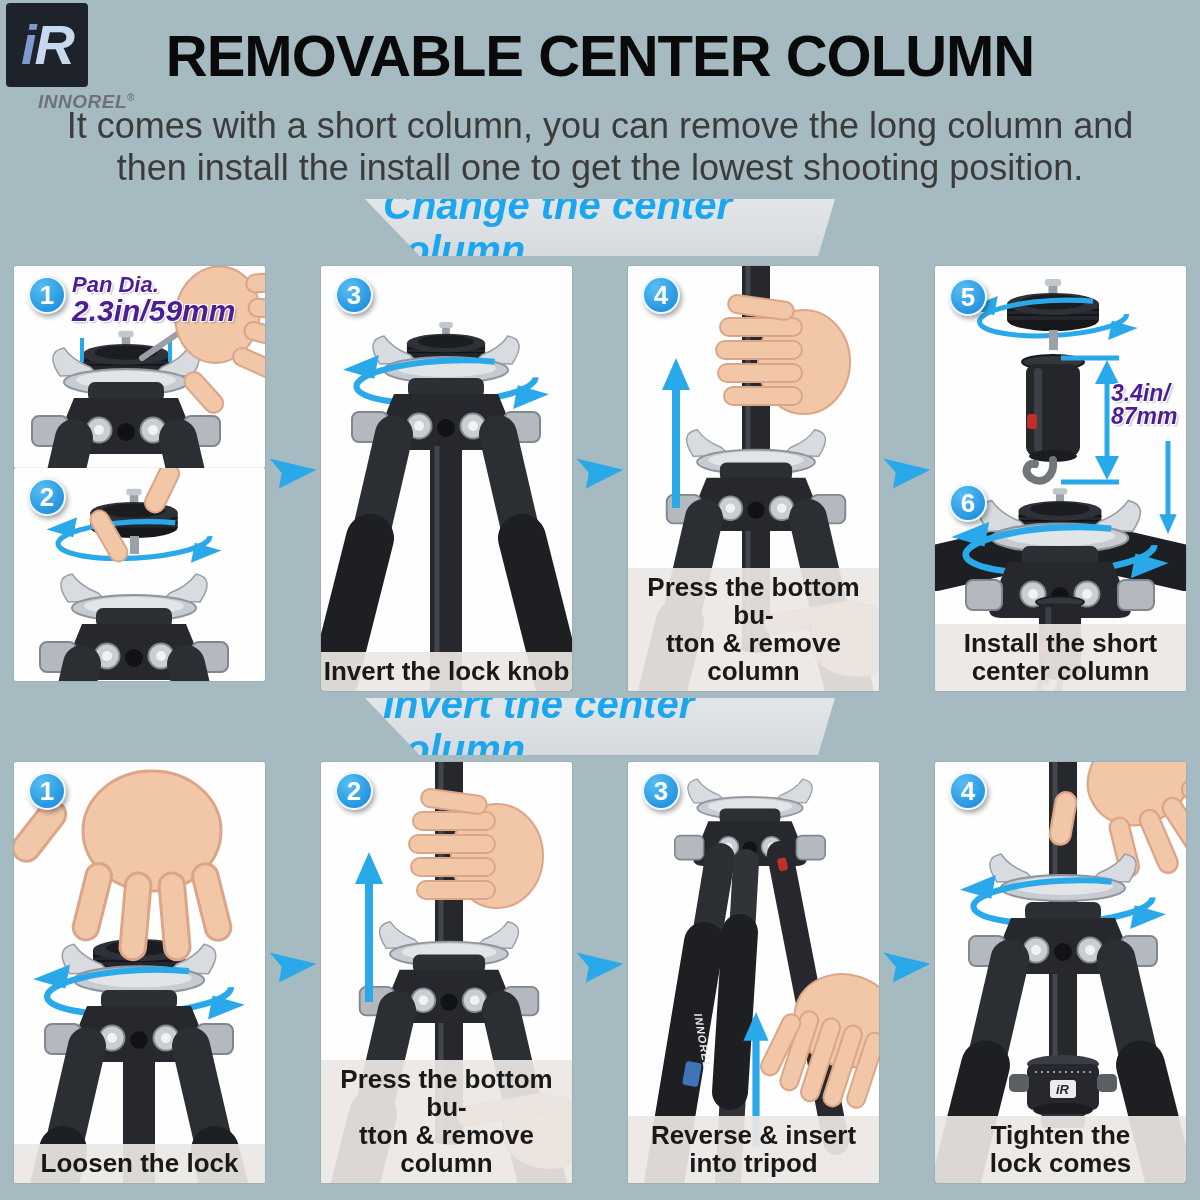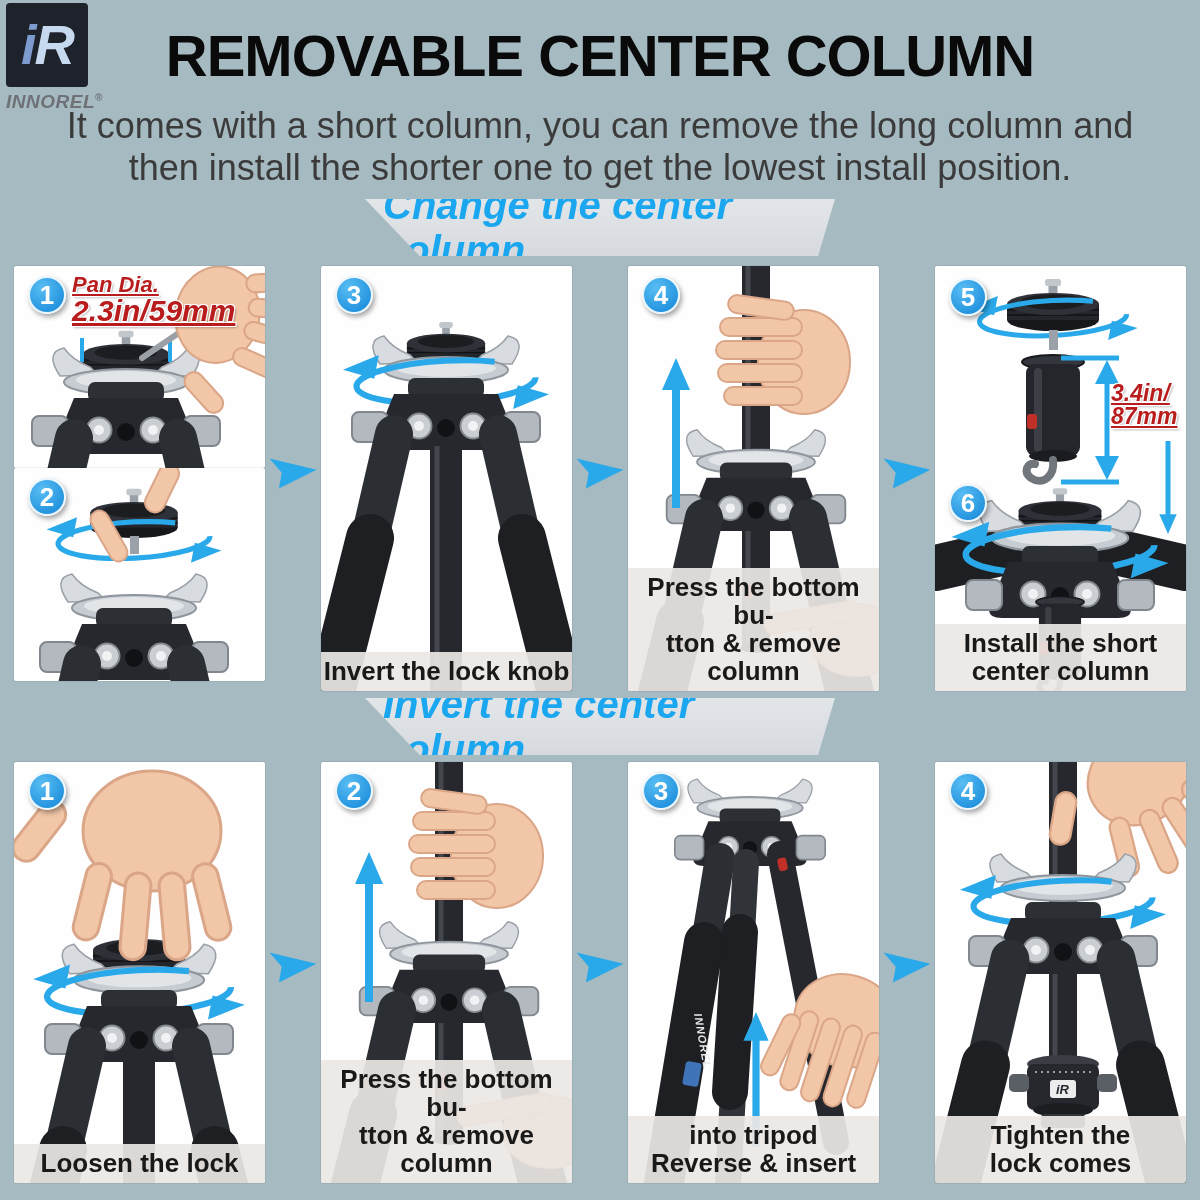--- a/index.html
+++ b/index.html
@@ -5,21 +5,21 @@
   html,body{margin:0;padding:0;}
   body{font-family:"Liberation Sans",sans-serif;}
   .page{position:relative;width:1200px;height:1200px;background:#a6bac2;overflow:hidden;}
 
   
   .logo{position:absolute;left:6px;top:3px;width:96px;}
   .logo-box{width:82px;height:84px;background:#1e222b;border-radius:4px;display:flex;align-items:center;justify-content:center;}
   .logo-mark{font-weight:bold;font-size:56px;line-height:1;font-style:italic;letter-spacing:-2px;}
   .logo-mark .mi{color:#7e9bd0;}
   .logo-mark .mr{color:#c6d9ef;}
-  .logo-text{margin-top:4px;font-style:italic;font-weight:bold;color:#6e7276;font-size:19px;letter-spacing:.5px;white-space:nowrap;}
+  .logo-text{margin-top:4px;font-style:italic;font-weight:bold;color:#6e7276;font-size:19px;letter-spacing:.5px;white-space:nowrap;margin-left:32px;}
   .logo-text sup{font-size:10px;color:#6e7276;}
   .title{position:absolute;left:0;top:22px;width:1200px;text-align:center;font-size:58px;font-weight:bold;color:#0a0a0a;letter-spacing:-1px;margin:0;}
   .subtitle{position:absolute;left:0;width:1200px;text-align:center;font-size:36px;color:#3b3b3b;margin:0;line-height:1;}
   .sub1{top:108px;}
   .sub2{top:150px;}
 
   
   .banner{position:absolute;left:50%;transform:translateX(-50%);width:470px;height:57px;
     background:linear-gradient(180deg,#e3e6e9,#d6dade);
     clip-path:polygon(0 0,100% 0,96.4% 100%,11.6% 100%);
@@ -47,22 +47,22 @@
   
   .badge{position:absolute;width:38px;height:38px;border-radius:50%;
     background:radial-gradient(circle at 35% 28%,#58bdf3,#1286d8);
     border:2px solid rgba(255,255,255,.9);box-sizing:border-box;
     box-shadow:2px 3px 5px rgba(0,0,0,.35);
     color:#fff;font-weight:bold;font-size:26px;display:flex;align-items:center;justify-content:center;}
   .caption{position:absolute;left:0;right:0;bottom:0;background:rgba(236,231,228,.92);
     text-align:center;font-weight:bold;font-size:26px;line-height:1.08;color:#191919;
     padding:5px 2px 6px;}
   .caption span{display:block;}
-  .note{position:absolute;font-weight:bold;font-style:italic;color:#b91c1c;line-height:1.02;
-    text-shadow:-1px -1px 0 #fff,1px -1px 0 #fff,-1px 1px 0 #fff,1px 1px 0 #fff,2px 2px 2px rgba(0,0,0,.25);text-decoration:underline;}
+  .note{position:absolute;font-weight:bold;font-style:italic;color:#4c1d95;line-height:1.02;
+    text-shadow:-1px -1px 0 #fff,1px -1px 0 #fff,-1px 1px 0 #fff,1px 1px 0 #fff,2px 2px 2px rgba(0,0,0,.25);}
   .note span{display:block;}
   .pan-note{left:58px;top:8px;font-size:22px;}
   .pan-note .l2{font-size:30px;}
   .dim-note{left:176px;top:108px;font-size:23px;margin-top:8px;}
 </style>
 </head>
 <body>
 
 <svg width="0" height="0" style="position:absolute" aria-hidden="true">
   <defs>
@@ -155,21 +155,21 @@
 <div class="page">
 
   <div class="logo">
     <div class="logo-box">
       <div class="logo-mark"><span class="mi">i</span><span class="mr">R</span></div>
     </div>
     <div class="logo-text"><span>INNOREL</span><sup>®</sup></div>
   </div>
   <h1 class="title">REMOVABLE CENTER COLUMN</h1>
   <p class="subtitle sub1">It comes with a short column, you can remove the long column and</p>
-  <p class="subtitle sub2">then install the shorter one to get the lowest install position.</p>
+  <p class="subtitle sub2">then install the install one to get the lowest shooting position.</p>
 
   <div class="banner banner1">
     <span>Change the center column</span>
   </div>
 
   <div class="row row1">
 
     <div class="cell">
       <figure class="panel split-top" style="margin:0">
         <svg viewBox="0 0 251 202">
@@ -357,22 +357,22 @@
           <path d="M112,170 L102,330" stroke="#1d1f22" stroke-width="36" stroke-linecap="round"></path>
           <text x="0" y="0" transform="translate(66,252) rotate(80)" font-size="11" font-style="italic" font-weight="bold" fill="#e8e8e8" letter-spacing="1">INNOREL</text>
           <rect x="56" y="300" width="16" height="24" rx="3" transform="rotate(10 64 312)" fill="#3f74b8"></rect>
           <path d="M152,92 L208,380" stroke="#26282d" stroke-width="26" stroke-linecap="round"></path>
           <rect x="150" y="96" width="9" height="13" rx="3" transform="rotate(-12 154 102)" fill="#c03028"></rect>
           <use href="#handgrip" transform="translate(196,300) rotate(-72)"></use>
           <use href="#uparrow" transform="translate(128,250) scale(0.9)"></use>
         </svg>
         <div class="badge" style="left:14px;top:10px">3</div>
         <figcaption class="caption">
+          <span>Reverse &amp; insert</span>
           <span>into tripod</span>
-          <span>Reverse &amp; insert</span>
         </figcaption>
       </figure>
     </div>
 
     <div class="gap">
         <div class="dart"></div>
       </div>
 
     <div class="cell">
       <figure class="panel full" style="margin:0">

